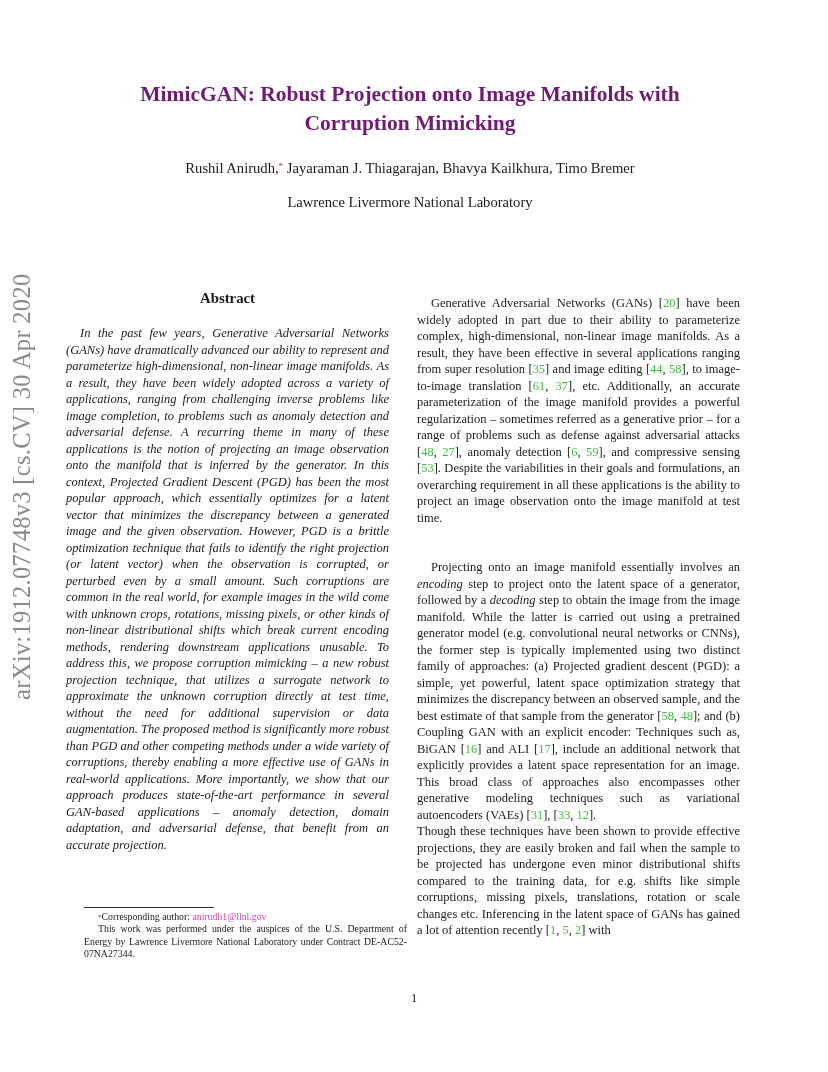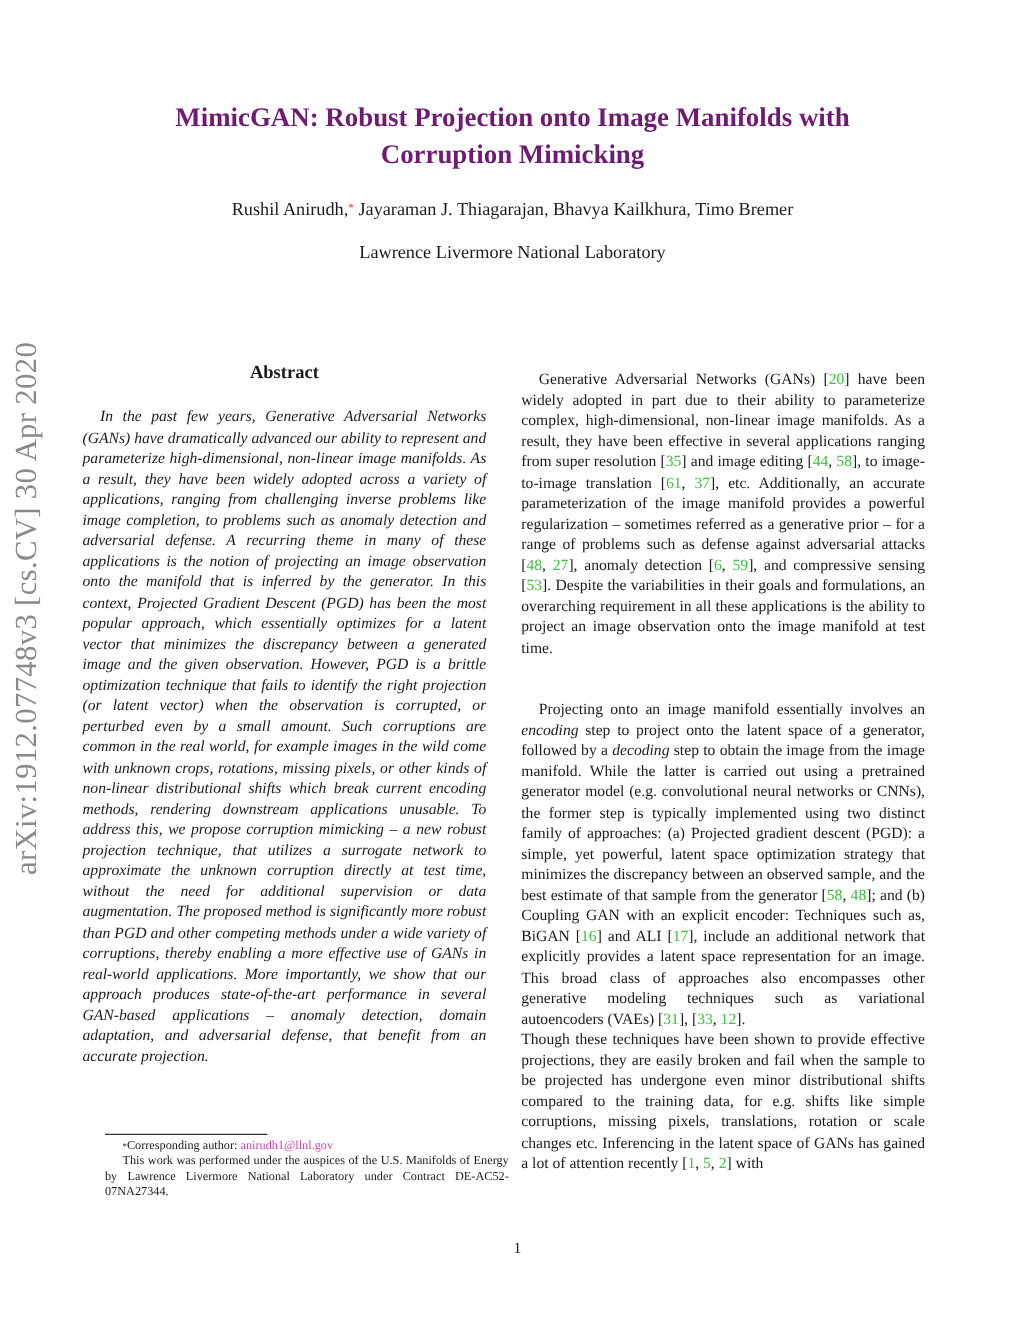--- a/index.html
+++ b/index.html
@@ -53,16 +53,16 @@
   <p class="body-text indent gap1"><span>Generative Adversarial Networks (GANs) </span><span>[</span><span class="cite">20</span><span>] have been widely adopted in part due to their ability to parameterize complex, high-dimensional, non-linear image manifolds. As a result, they have been effective in several applications ranging from super resolution [</span><span class="cite">35</span><span>] and image editing [</span><span class="cite">44</span><span>, </span><span class="cite">58</span><span>], to image-to-image translation [</span><span class="cite">61</span><span>, </span><span class="cite">37</span><span>], etc. Additionally, an accurate parameterization of the image manifold provides a powerful regularization – sometimes referred as a generative prior – for a range of problems such as defense against adversarial attacks [</span><span class="cite">48</span><span>, </span><span class="cite">27</span><span>], anomaly detection [</span><span class="cite">6</span><span>, </span><span class="cite">59</span><span>], and compressive sensing [</span><span class="cite">53</span><span>]. Despite the variabilities in their goals and formulations, an overarching requirement in all these applications is the ability to project an image observation onto the image manifold at test time.</span></p>
 
   <p class="body-text indent gap2"><span>Projecting onto an image manifold essentially involves an </span><em>encoding</em><span> step to project onto the latent space of a generator, followed by a </span><em>decoding</em><span> step to obtain the image from the image manifold. While the latter is carried out using a pretrained generator model (e.g. convolutional neural networks or CNNs), the former step is typically implemented using two distinct family of approaches: (a) Projected gradient descent (PGD): a simple, yet powerful, latent space optimization strategy that minimizes the discrepancy between an observed sample, and the best estimate of that sample from the generator [</span><span class="cite">58</span><span>, </span><span class="cite">48</span><span>]; and (b) Coupling GAN with an explicit encoder: Techniques such as, BiGAN [</span><span class="cite">16</span><span>] and ALI [</span><span class="cite">17</span><span>], include an additional network that explicitly provides a latent space representation for an image. This broad class of approaches also encompasses other generative modeling techniques such as variational autoencoders (VAEs) [</span><span class="cite">31</span><span>], [</span><span class="cite">33</span><span>, </span><span class="cite">12</span><span>].</span></p>
 
   <p class="body-text"><span>Though these techniques have been shown to provide effective projections, they are easily broken and fail when the sample to be projected has undergone even minor distributional shifts compared to the training data, for e.g.  shifts like simple corruptions, missing pixels, translations, rotation or scale changes etc. Inferencing in the latent space of GANs has gained a lot of attention recently [</span><span class="cite">1</span><span>, </span><span class="cite">5</span><span>, </span><span class="cite">2</span><span>] with</span></p>
 </div>
 
 <div class="footnote">
   <div class="fn-rule"></div>
   <div class="indent"><span class="fn-star">*</span><span>Corresponding author: </span><span class="fn-email">anirudh1@llnl.gov</span></div>
-  <div class="indent">This work was performed under the auspices of the U.S. Manifolds of Energy by Lawrence Livermore National Laboratory under Contract DE-AC52-07NA27344.</div>
+  <div class="indent">This work was performed under the auspices of the U.S. Department of Energy by Lawrence Livermore National Laboratory under Contract DE-AC52-07NA27344.</div>
 </div>
 
 <div class="pagenum">1</div>
 
 </body></html>

